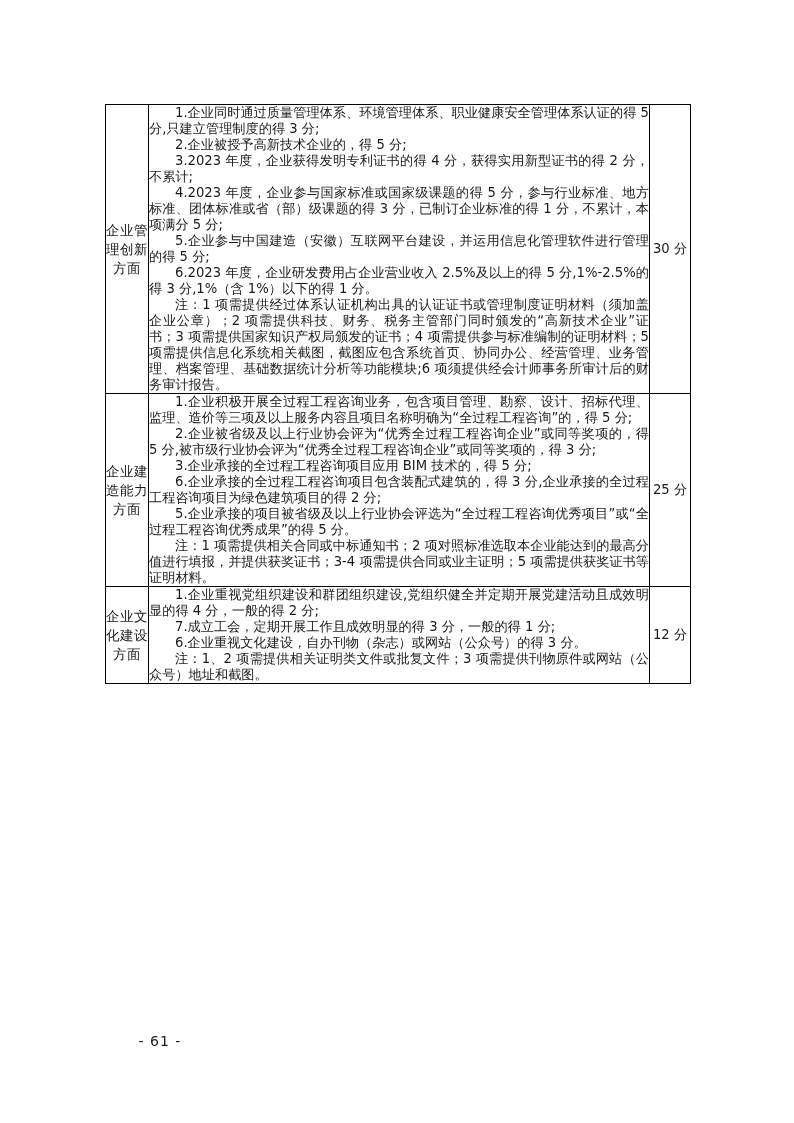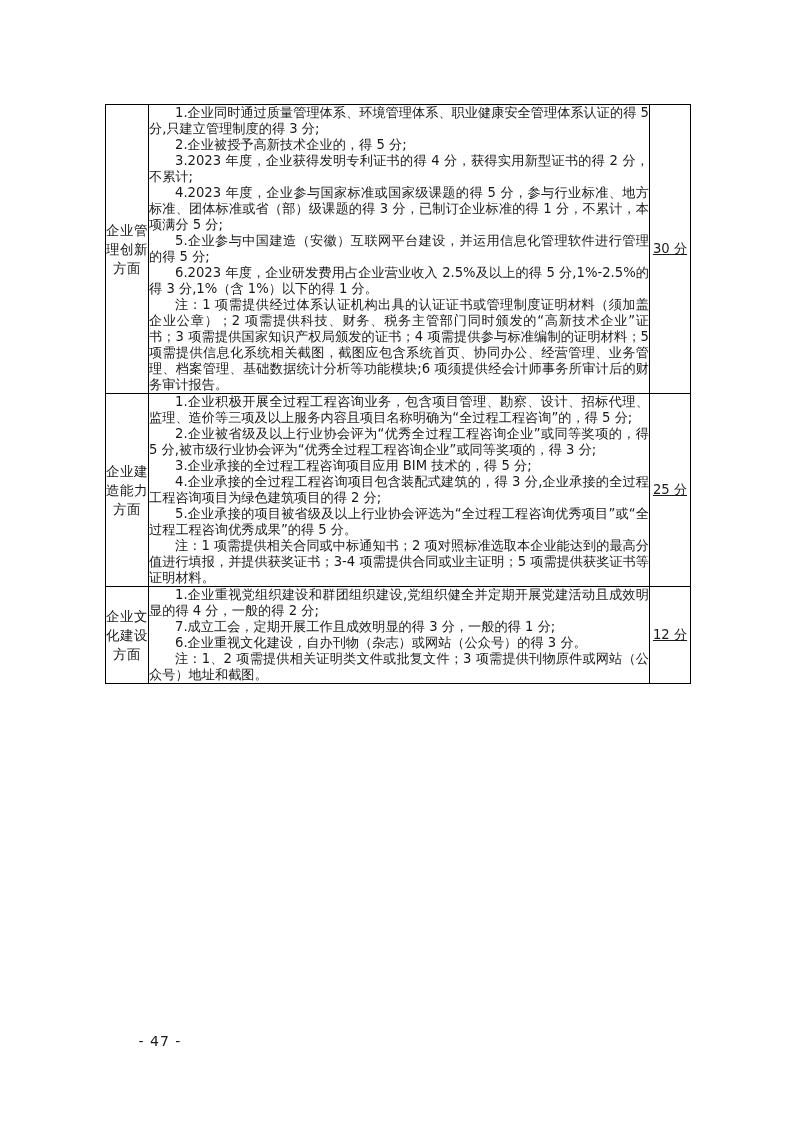--- a/index.html
+++ b/index.html
@@ -71,21 +71,20 @@
     margin: 0;
     font-family: "DejaVu Sans", "Liberation Sans", sans-serif;
   }
 
   .score-cell {
     text-align: center;
     vertical-align: middle;
     font-size: 13.2px;
     line-height: 18px;
     white-space: nowrap;
-    text-decoration: underline;
   }
 
   .page-number {
     position: absolute;
     left: 95px;
     top: 1032px;
     width: 130px;
     text-align: center;
     font-size: 14px;
     line-height: 18px;
@@ -123,21 +122,21 @@
       </tr>
 
       <tr>
         <td class="cat-cell">
           <span class="cat-inner">企业建造能力方面</span>
         </td>
         <td class="content-cell">
           <p class="para">1.企业积极开展全过程工程咨询业务，包含项目管理、勘察、设计、招标代理、监理、造价等三项及以上服务内容且项目名称明确为“全过程工程咨询”的，得 5 分;</p>
           <p class="para">2.企业被省级及以上行业协会评为“优秀全过程工程咨询企业”或同等奖项的，得 5 分,被市级行业协会评为“优秀全过程工程咨询企业”或同等奖项的，得 3 分;</p>
           <p class="para">3.企业承接的全过程工程咨询项目应用 BIM 技术的，得 5 分;</p>
-          <p class="para">4.企业承接的全过程工程咨询项目包含装配式建筑的，得 3 分,企业承接的全过程工程咨询项目为绿色建筑项目的得 2 分;</p>
+          <p class="para">6.企业承接的全过程工程咨询项目包含装配式建筑的，得 3 分,企业承接的全过程工程咨询项目为绿色建筑项目的得 2 分;</p>
           <p class="para">5.企业承接的项目被省级及以上行业协会评选为“全过程工程咨询优秀项目”或“全过程工程咨询优秀成果”的得 5 分。</p>
           <p class="para">注：1 项需提供相关合同或中标通知书；2 项对照标准选取本企业能达到的最高分值进行填报，并提供获奖证书；3-4 项需提供合同或业主证明；5 项需提供获奖证书等证明材料。</p>
         </td>
         <td class="score-cell">25 分</td>
       </tr>
 
       <tr>
         <td class="cat-cell">
           <span class="cat-inner">企业文化建设方面</span>
         </td>
@@ -146,15 +145,15 @@
           <p class="para">7.成立工会，定期开展工作且成效明显的得 3 分，一般的得 1 分;</p>
           <p class="para">6.企业重视文化建设，自办刊物（杂志）或网站（公众号）的得 3 分。</p>
           <p class="para">注：1、2 项需提供相关证明类文件或批复文件；3 项需提供刊物原件或网站（公众号）地址和截图。</p>
         </td>
         <td class="score-cell">12 分</td>
       </tr>
 
     </tbody>
   </table>
 
-  <div class="page-number">- 47 -</div>
+  <div class="page-number">- 61 -</div>
 
 </div>
 
 </body></html>

